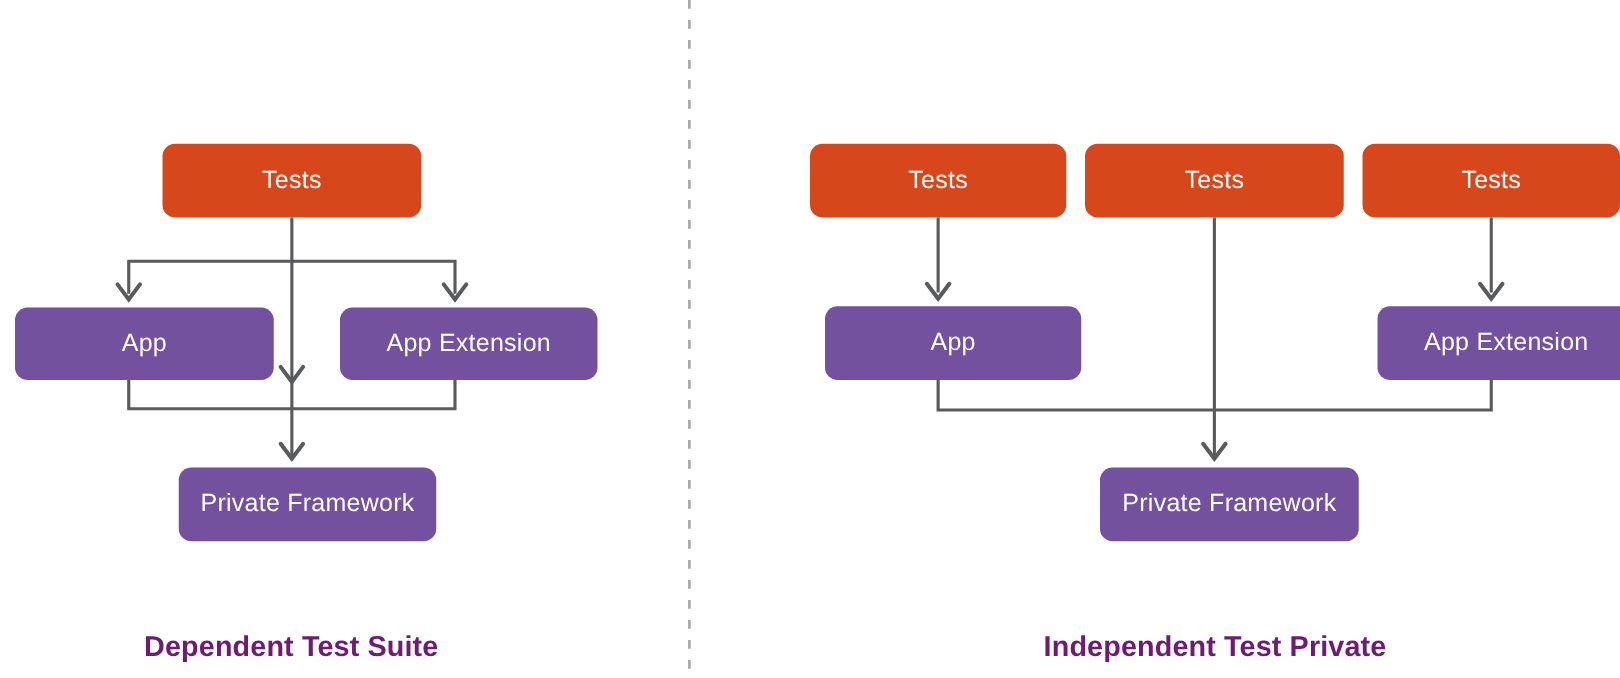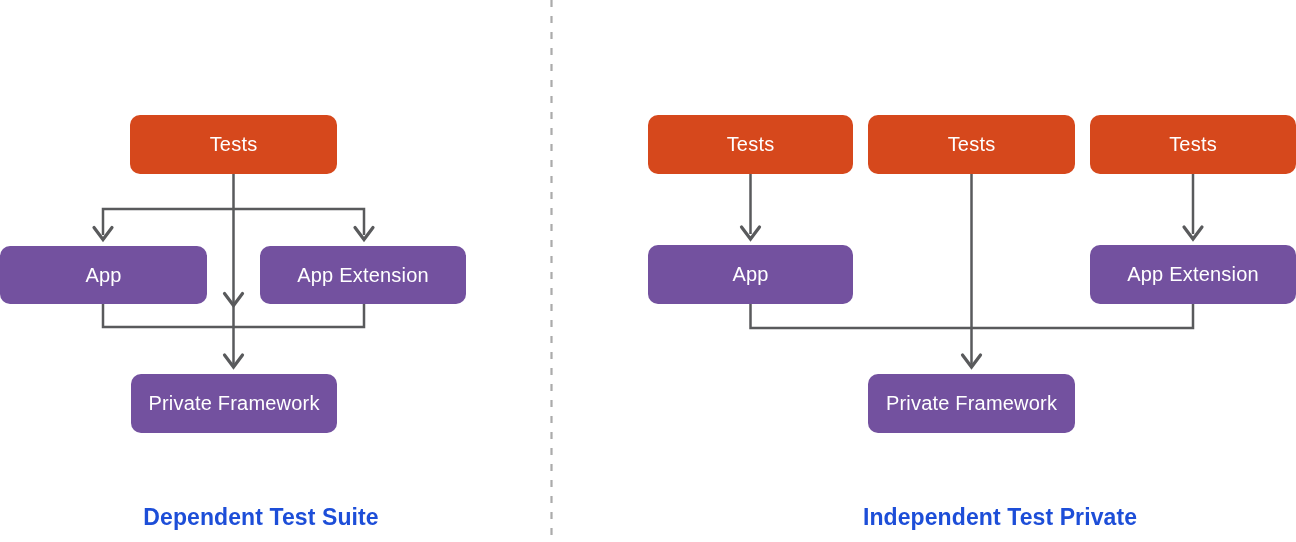--- a/index.html
+++ b/index.html
@@ -27,30 +27,29 @@
     display: flex;
     align-items: center;
     justify-content: center;
     border-radius: 10px;
     color: #ffffff;
     font-size: 20px;
     letter-spacing: 0.2px;
     box-sizing: border-box;
   }
   .node.tests { background: #D6481C; }
-  .node.component { background: #73519F; }
+  .node.component { background: #73519F; margin-left: 12px; }
   .caption {
     position: absolute;
     top: 504px;
     font-size: 23px;
     font-weight: 700;
-    color: #1d4ed8;
+    color: #701a75;
     text-align: center;
     letter-spacing: 0.1px;
-    padding-left: 28px;
   }
   .caption.left  { left: 0;   width: 466px; }
   .caption.right { left: 680px; width: 584px; }
 
   
   .l-tests   { left: 130px;  top: 115px; width: 207px; height: 59px; }
   .l-app     { left: 0px;    top: 246px; width: 207px; height: 58px; }
   .l-appext  { left: 260px;  top: 246px; width: 206px; height: 58px; }
   .l-pf      { left: 131px;  top: 374px; width: 206px; height: 59px; }
 

